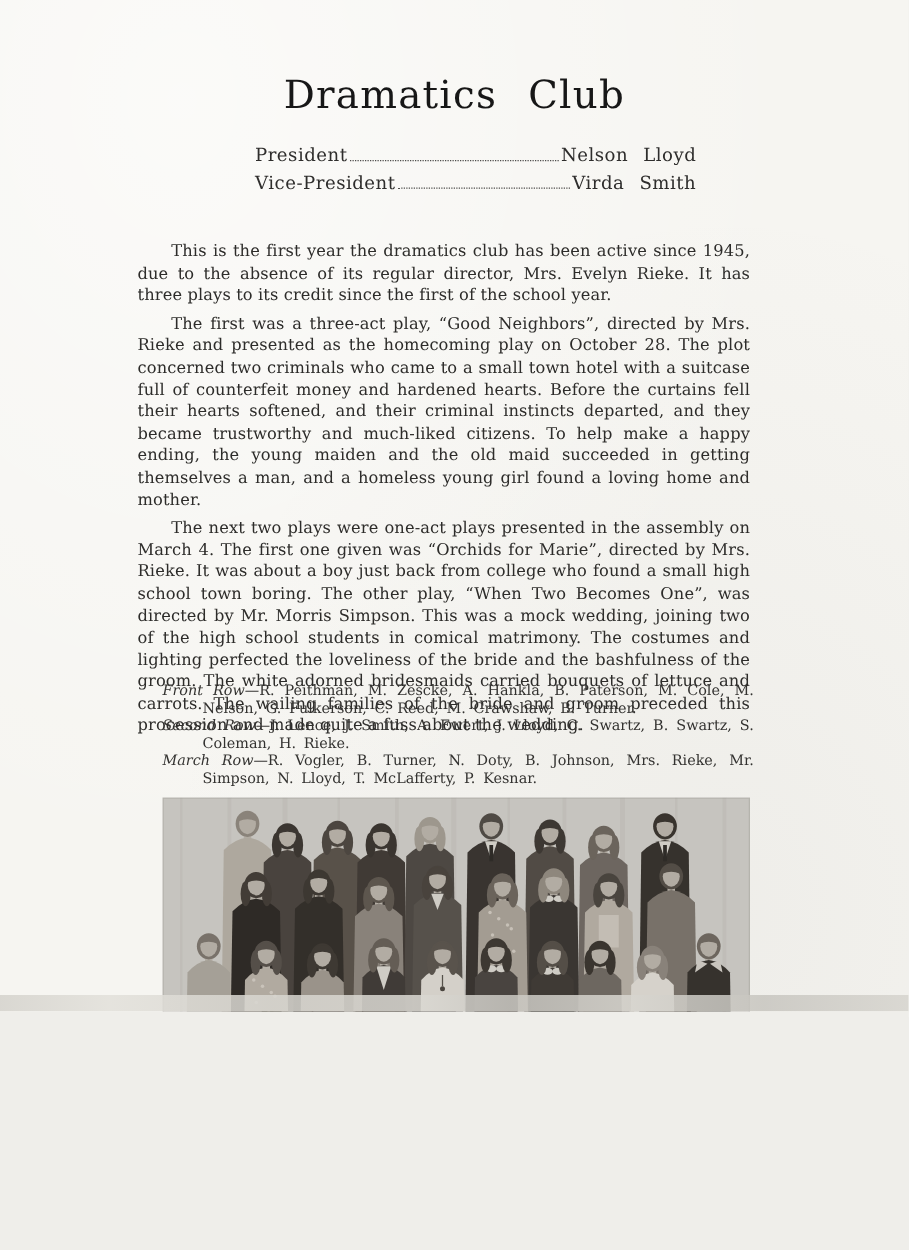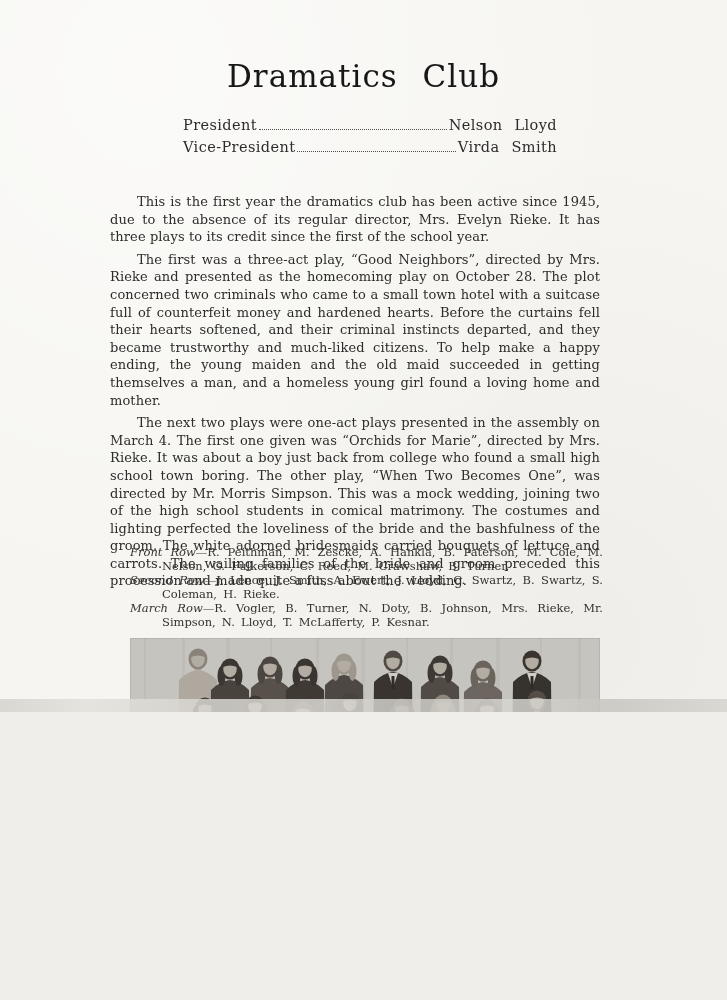--- a/index.html
+++ b/index.html
@@ -2,39 +2,39 @@
 <html><head>
 <meta charset="utf-8">
 <style>
   html,body{margin:0;padding:0;}
   body{
     width:727px;height:1000px;
     background:#efeeea;
     font-family:"DejaVu Serif","Liberation Serif",serif;
   }
   .page{
-    position:relative;width:727px;height:712px;overflow:hidden;
+    position:relative;width:727px;height:809px;overflow:hidden;
     background:
       radial-gradient(ellipse at 20% 10%, rgba(255,255,255,.55), rgba(255,255,255,0) 60%),
       radial-gradient(ellipse at 80% 90%, rgba(120,118,110,.06), rgba(120,118,110,0) 55%),
       #f6f5f1;
     color:#2b2b2b;
   }
   .title{
     position:absolute;top:56px;left:0;width:727px;
     text-align:center;
     font-size:31px;line-height:40px;font-weight:normal;
     letter-spacing:1px;word-spacing:14px;color:#171717;
   }
   .officers{
     position:absolute;top:117px;left:183px;width:374px;
     font-size:14.5px;color:#2e2d2c;
   }
   .officer-row{display:flex;align-items:baseline;height:22px;}
-  .officer-role{white-space:nowrap;letter-spacing:.4px;}
+  .officer-role{white-space:nowrap;letter-spacing:.4px;margin-left:21px;}
   .leader{flex:1;border-bottom:1.5px dotted #4e4d4b;margin:0 2px 4px 2px;min-width:30px;}
   .officer-name{white-space:nowrap;word-spacing:7px;letter-spacing:.4px;}
   .bodytext{
     position:absolute;top:193px;left:98px;width:502px;
     font-size:13px;line-height:17.6px;text-align:justify;color:#2d2c2a;
   }
   .bodytext p{margin:0 0 5px 12px;text-indent:27px;letter-spacing:.1px;}
   .captions{
     position:absolute;top:546px;left:130px;width:486px;
     font-size:11.5px;line-height:13.6px;color:#333230;text-align:justify;

